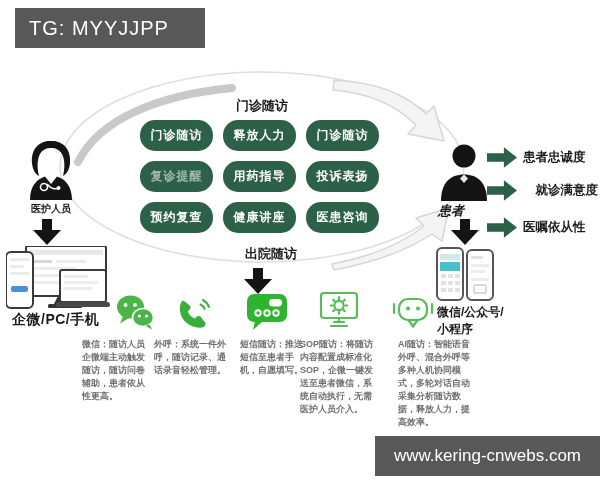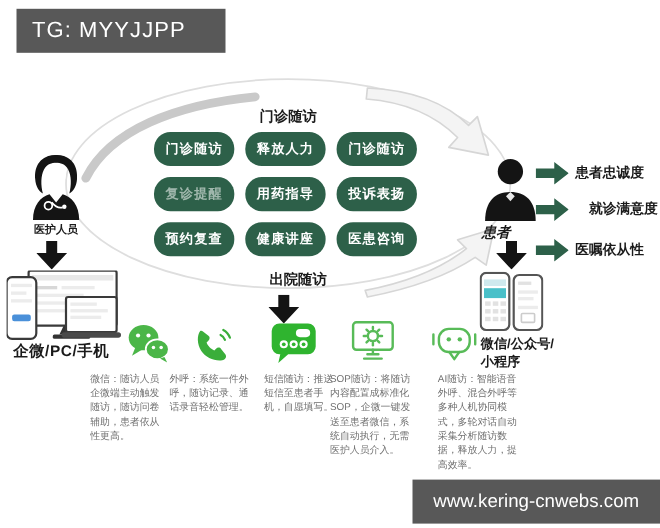--- a/index.html
+++ b/index.html
@@ -23,21 +23,21 @@
     grid-auto-rows:31px;column-gap:10px;row-gap:10px;}
   .node{background:var(--node_green);border-radius:15px;color:#fff;font-size:12px;
     font-weight:700;display:flex;align-items:center;justify-content:center;letter-spacing:1px;}
   .node.muted{color:rgba(255,255,255,.55);}
   .staff-label{left:20px;top:202px;width:62px;text-align:center;font-size:10px;}
   .devices-label{left:12px;top:311px;font-size:14px;letter-spacing:.5px;}
   .patient-label{left:438px;top:202px;width:52px;text-align:left;font-size:13px;font-style:italic;}
   .patient-devices-label{left:437px;top:304px;font-size:12px;}
   .outcome{left:523px;width:75px;font-size:12.5px;}
   .outcome.o0{top:149px;} .outcome.o1{top:182px;text-align:right;} .outcome.o2{top:219px;}
-  .method-text{font-size:9px;line-height:1.45;color:var(--text_body);top:338px;}
+  .method-text{font-size:9px;line-height:1.45;color:var(--text_body);top:338px;font-weight:bold;}
   .mt0{left:82px;width:64px;} .mt1{left:154px;width:73px;} .mt2{left:240px;width:70px;}
   .mt3{left:300px;width:76px;} .mt4{left:398px;width:78px;}
   .fill-node{fill:var(--node_green);} .fill-black{fill:#141414;}
   .fill-wechat{fill:var(--wechat_green);} .fill-bubble{fill:var(--bubble_green);}
   .fill-icon{fill:var(--icon_green);}
   .stroke-outline{stroke:var(--outline_green);fill:none;stroke-width:2.2;stroke-linecap:round;stroke-linejoin:round;}
   .fill-outline{fill:var(--outline_green);}
 </style>
 </head>
 <body>

